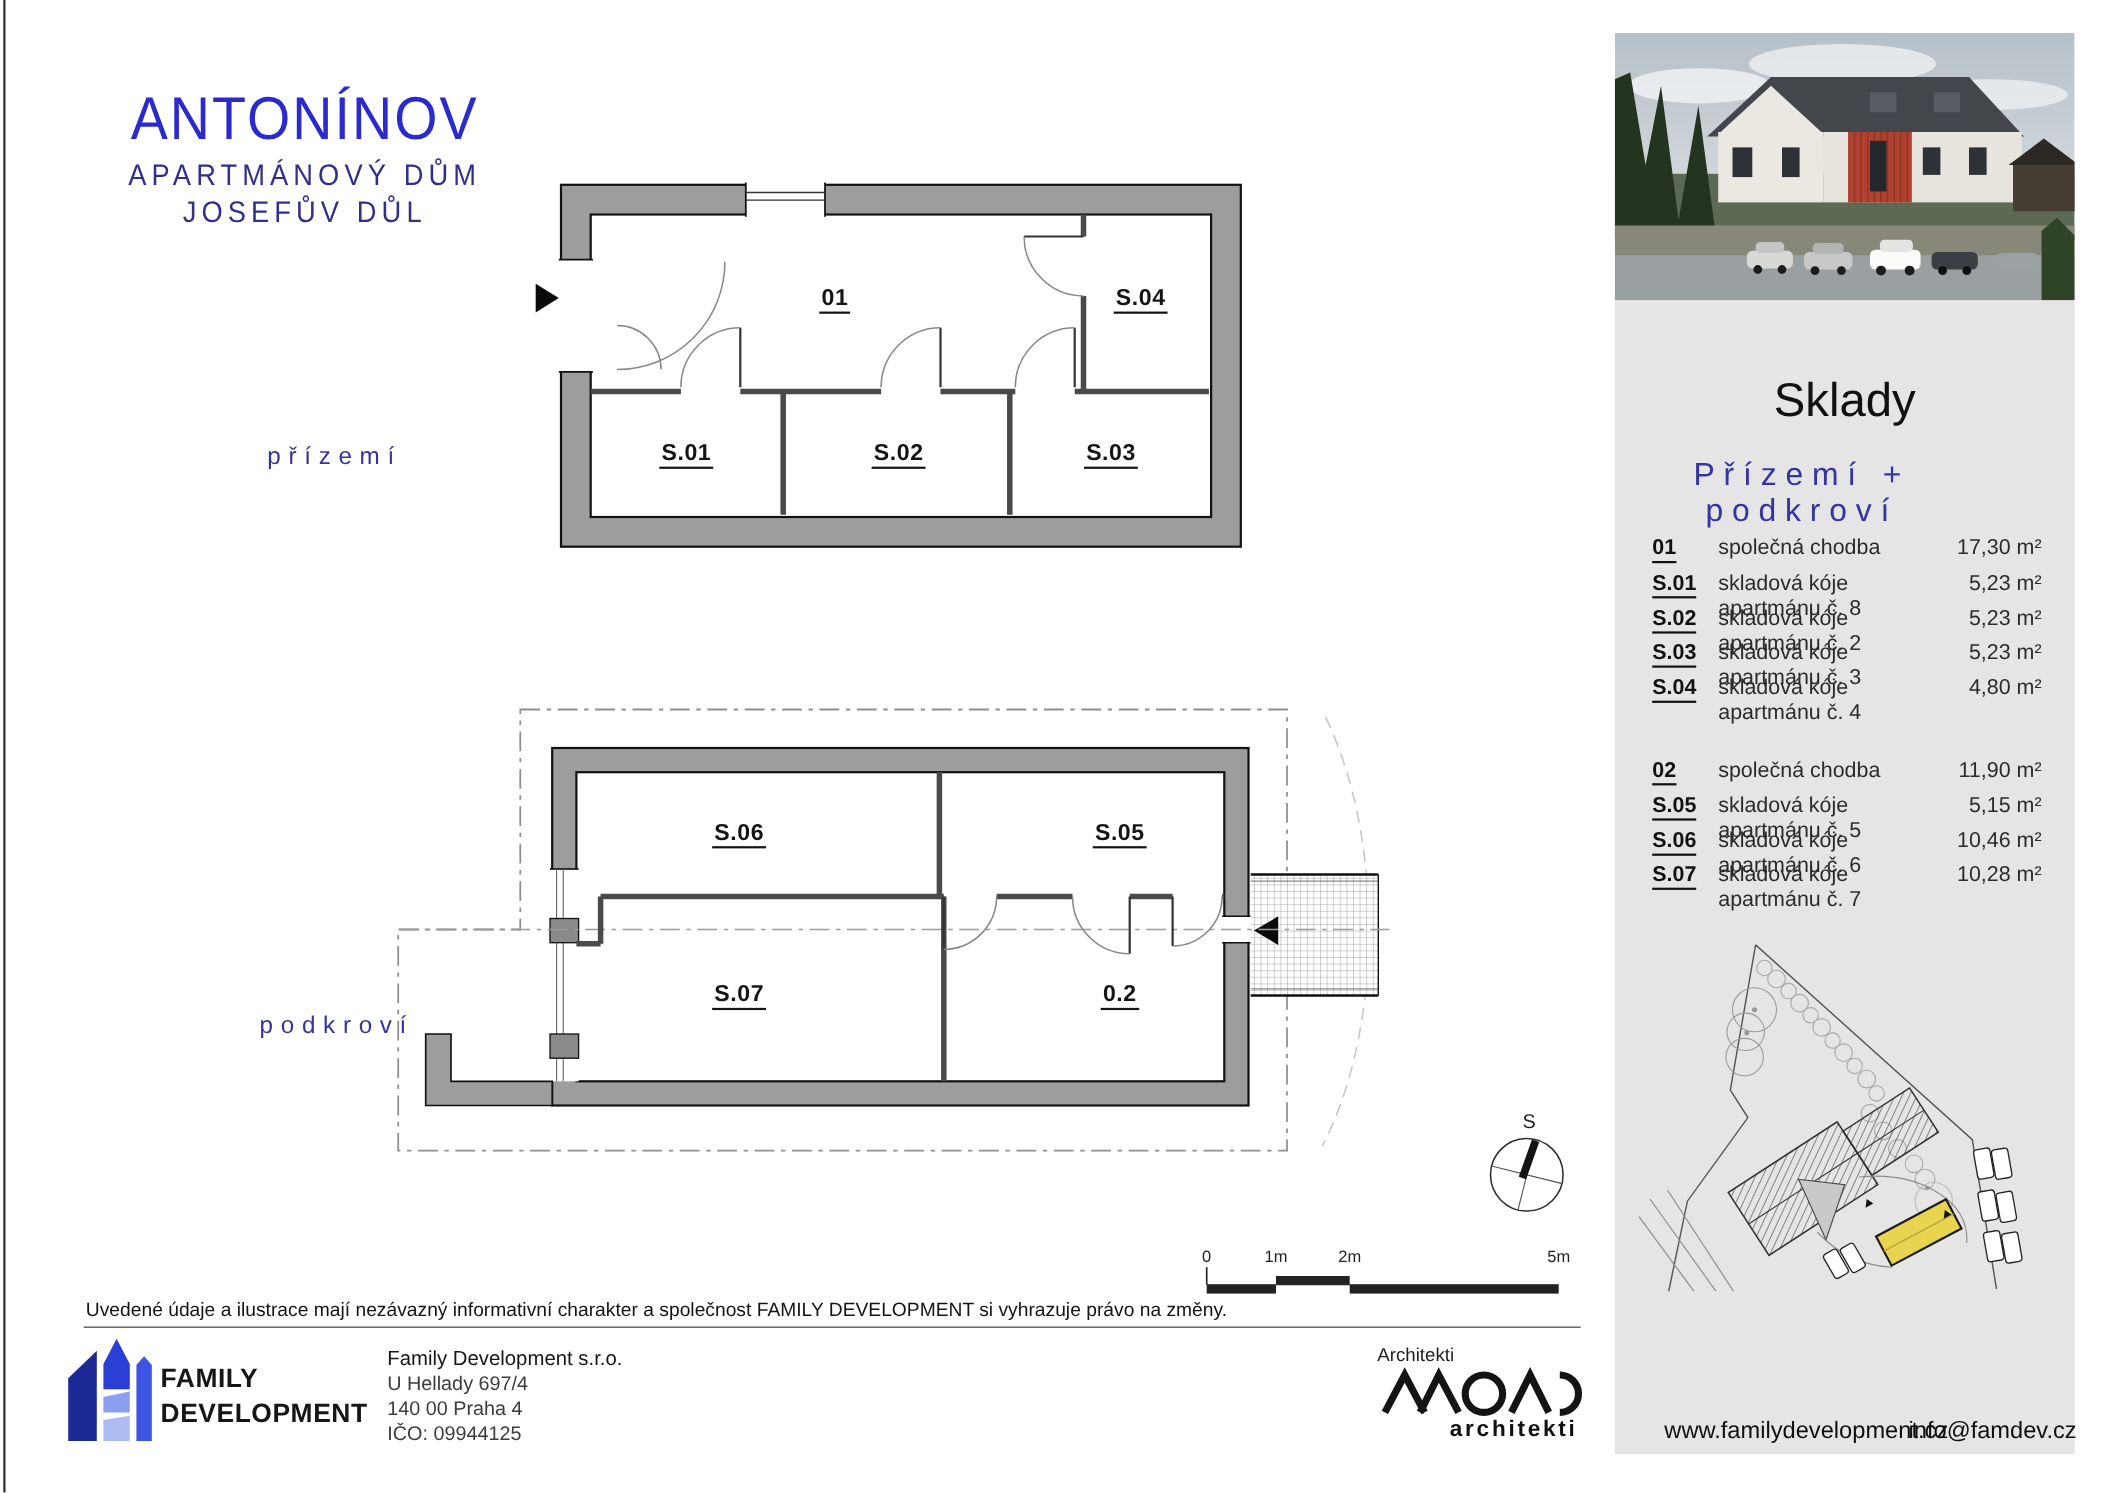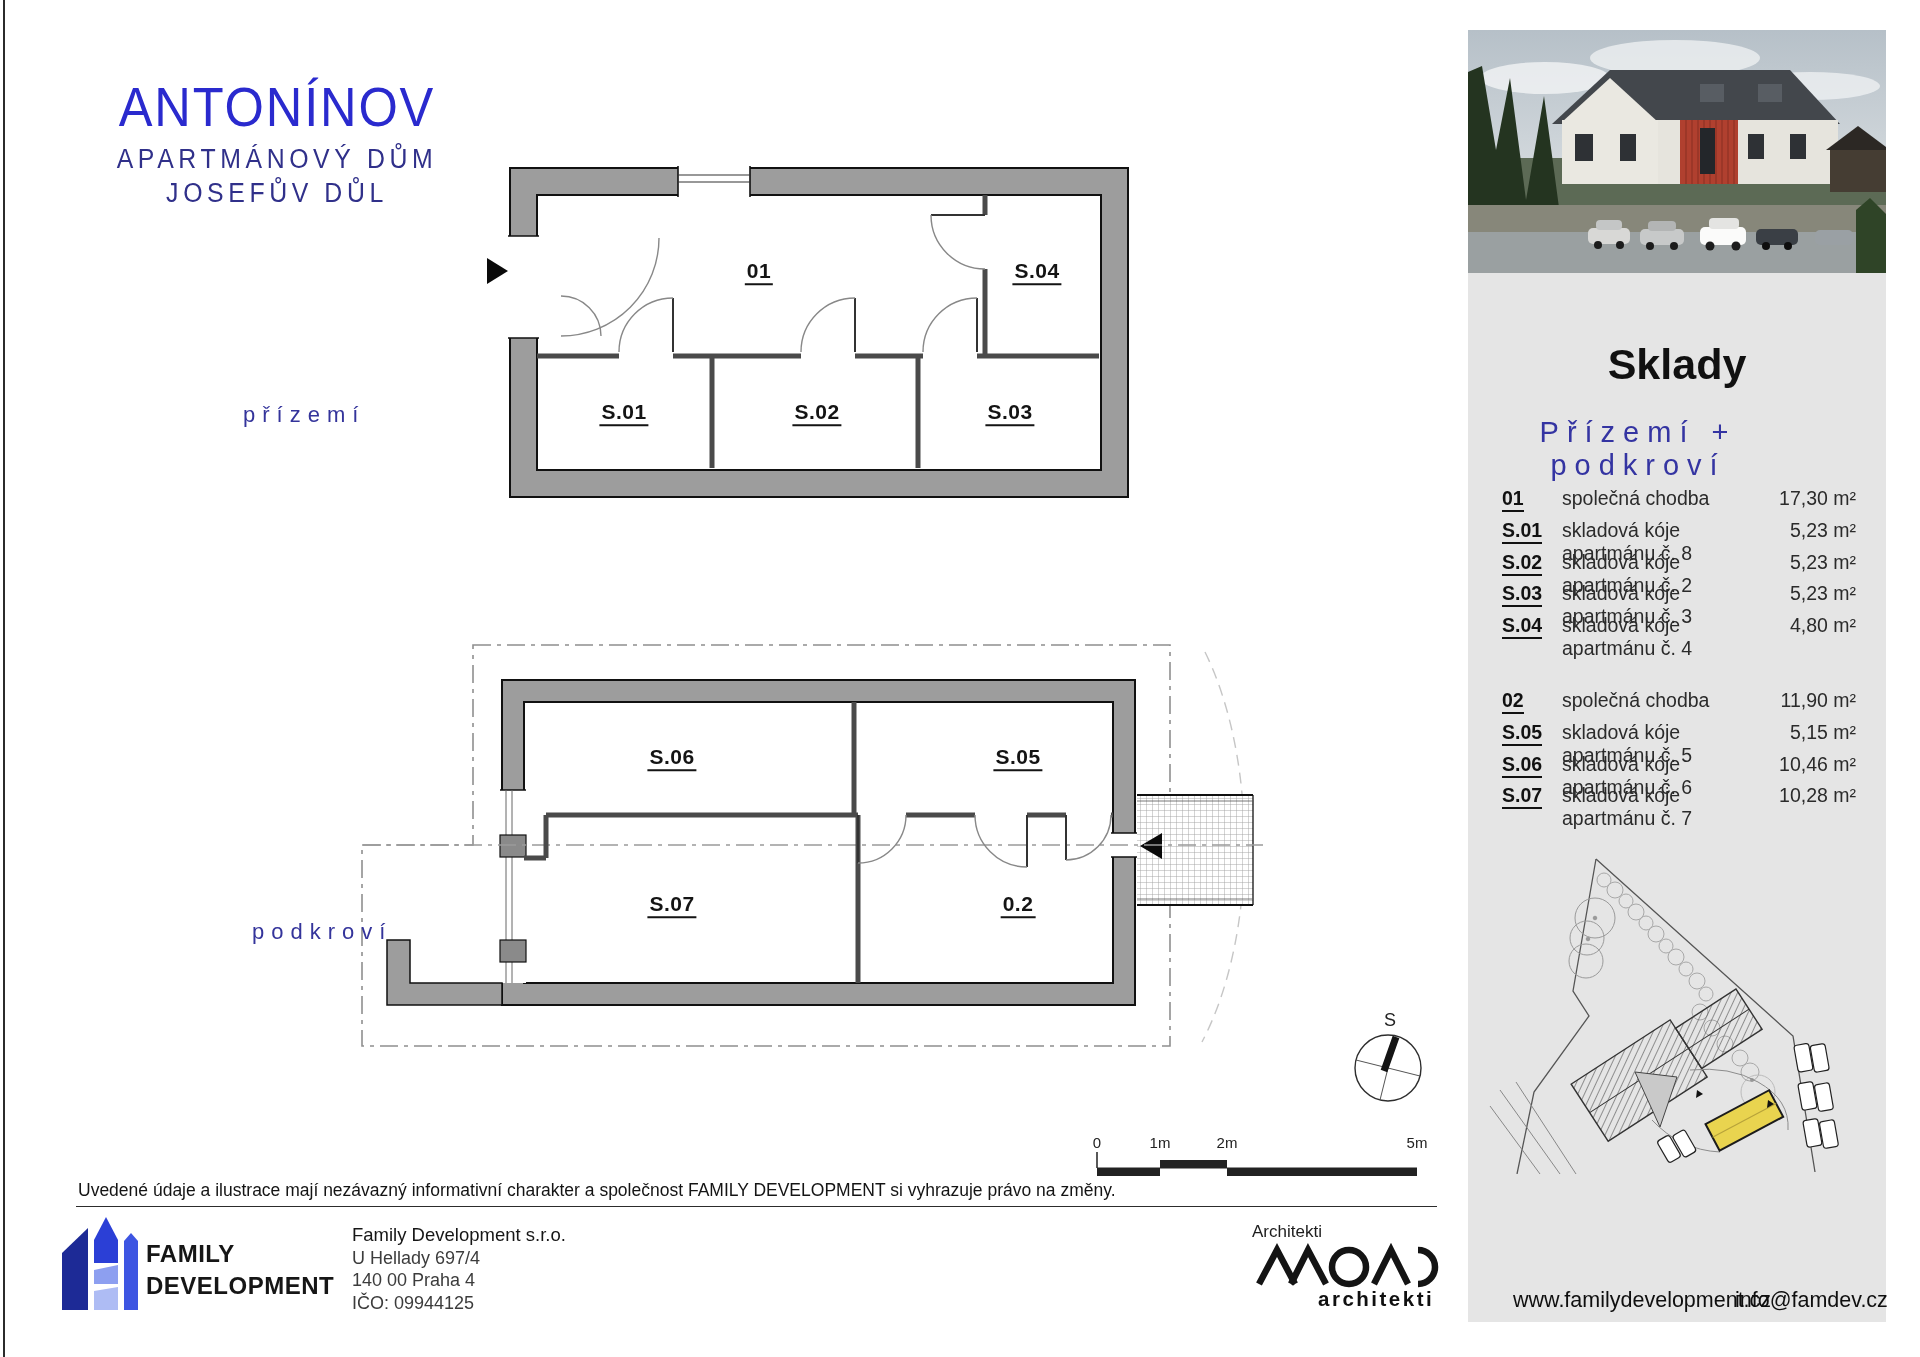--- a/index.html
+++ b/index.html
@@ -30,21 +30,21 @@
   .fd-word{position:absolute;font-size:24px;font-weight:600;letter-spacing:.5px;color:#161616;}
   .addr{position:absolute;left:352px;top:1224px;font-size:18px;color:#3c3c3c;line-height:22.5px;}
   .addr .company{font-weight:normal;font-size:18.5px;color:#161616;}
   .arch-label{position:absolute;left:1252px;top:1222px;font-size:17px;color:#1d1d1d;}
   .arch-sub{position:absolute;left:1318px;top:1287px;font-size:20.5px;font-weight:bold;letter-spacing:2.5px;color:#101010;}
 
   
   .sidebar{position:absolute;left:1468px;top:0;width:418px;height:1357px;}
   .side-panel{position:absolute;left:0;top:273px;width:418px;height:1049px;background:#e5e5e5;}
   .sk-heading{position:absolute;left:0;top:340px;width:418px;text-align:center;font-size:43px;
-              font-weight:bold;color:#111;}
+              font-weight:normal;color:#111;}
   .sk-sub{position:absolute;left:0;top:416px;width:340px;text-align:center;font-size:29px;
           letter-spacing:8px;color:#3434a2;}
   .legend{position:absolute;left:34px;width:354px;}
   .lrow{display:flex;align-items:baseline;height:31.8px;font-size:19.5px;color:#2b2b2b;}
   .lrow .code{width:60px;font-weight:bold;color:#111;}
   .lrow .code span{border-bottom:2px solid #111;padding-bottom:1px;}
   .lrow .name{flex:1;}
   .lrow .area{min-width:92px;text-align:right;}
   .side-footer{position:absolute;top:1288px;font-size:21.5px;color:#0f0f0f;}
 </style>
@@ -305,21 +305,21 @@
     </g>
   </svg>
 
   <div class="titleblock">
     <div class="main-title">ANTONÍNOV</div>
     <div class="sub-title">APARTMÁNOVÝ DŮM</div>
     <div class="sub-title" style="margin-top:3px">JOSEFŮV DŮL</div>
   </div>
 
   <div class="floor-label" style="left:212px;top:402px">přízemí</div>
-  <div class="floor-label" style="left:221px;top:919px">podkroví</div>
+  <div class="floor-label" style="left:205px;top:919px">podkroví</div>
 
   <div class="rlabel" style="left:759px;top:272px">01</div>
   <div class="rlabel" style="left:1037px;top:272px">S.04</div>
   <div class="rlabel" style="left:624px;top:413px">S.01</div>
   <div class="rlabel" style="left:817px;top:413px">S.02</div>
   <div class="rlabel" style="left:1010px;top:413px">S.03</div>
   <div class="rlabel" style="left:672px;top:758px">S.06</div>
   <div class="rlabel" style="left:1018px;top:758px">S.05</div>
   <div class="rlabel" style="left:672px;top:905px">S.07</div>
   <div class="rlabel" style="left:1018px;top:905px">0.2</div>

